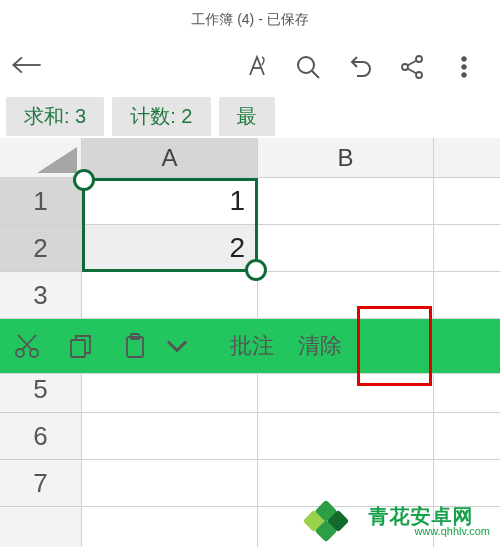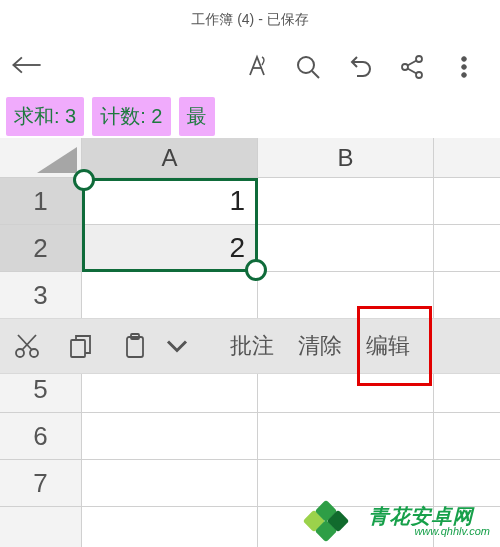--- a/index.html
+++ b/index.html
@@ -5,46 +5,46 @@
   * { box-sizing: border-box; margin: 0; padding: 0; }
   html, body { width: 500px; height: 547px; overflow: hidden; font-family: "Segoe UI", Arial, sans-serif; background: #fff; color: #333; }
   .title-bar { height: 40px; display: flex; align-items: center; justify-content: center; font-size: 14px; color: #555; }
   .top-toolbar { height: 54px; display: flex; align-items: center; padding: 0 10px; }
   .back-area { width: 180px; display: flex; align-items: center; }
   .back-btn svg { width: 34px; height: 26px; }
   .tool-spacer { flex: 1; }
   .tool-btn { width: 52px; height: 48px; display: inline-flex; align-items: center; justify-content: center; }
   .tool-btn svg { width: 28px; height: 28px; stroke: #555; }
   .stats-bar { height: 44px; display: flex; align-items: center; gap: 8px; padding: 0 4px 0 6px; overflow: hidden; white-space: nowrap; }
-  .stat { background: #f0abfc; color: #1f7a3f; font-size: 20px; padding: 6px 8px; border-radius: 2px; }
+  .stat { background: #e5e5e5; color: #1f7a3f; font-size: 20px; padding: 6px 18px; border-radius: 2px; }
   .grid { position: relative; }
   .row { display: flex; height: 47px; border-bottom: 1px solid #d0d0d0; }
   .row.header { height: 40px; background: #f3f3f3; }
   .rowhead { width: 82px; min-width: 82px; display: flex; align-items: center; justify-content: center; font-size: 26px; color: #555; background: #f3f3f3; border-right: 1px solid #d0d0d0; }
   .row.header .rowhead { position: relative; }
   .corner-tri { position: absolute; right: 4px; bottom: 4px; width: 0; height: 0; border-style: solid; border-width: 0 0 26px 40px; border-color: transparent transparent #a6a6a6 transparent; }
   .colhead { flex: 0 0 176px; display: flex; align-items: center; justify-content: center; font-size: 24px; color: #444; border-right: 1px solid #d0d0d0; }
   .colhead.sel { background: #d6d6d6; }
   .cell { flex: 0 0 176px; border-right: 1px solid #d0d0d0; display: flex; align-items: center; justify-content: flex-end; padding-right: 12px; font-size: 28px; color: #222; }
   .rowhead.sel { background: #d6d6d6; }
   .cell.selcell { background: #fff; }
   
   .selection-box { position: absolute; border: 3px solid #0f6b3a; pointer-events: none; }
   .handle { position: absolute; width: 22px; height: 22px; background: #fff; border: 3px solid #0f6b3a; border-radius: 50%; pointer-events: auto; }
   .htl { top: -12px; left: -12px; }
   .hbr { bottom: -12px; right: -12px; }
   
-  .ctx-bar { position: absolute; left: 0; right: 0; height: 56px; background: #e5e5e5; border-top: 1px solid #d9d9d9; border-bottom: 1px solid #d9d9d9; display: flex; align-items: center; }
+  .ctx-bar { position: absolute; left: 0; right: 0; height: 56px; background: #22c55e; border-top: 1px solid #d9d9d9; border-bottom: 1px solid #d9d9d9; display: flex; align-items: center; }
   .ctx-btn { height: 56px; display: inline-flex; align-items: center; justify-content: center; font-size: 22px; color: #555; padding: 0 12px; }
   .ctx-btn.icon svg { width: 30px; height: 30px; }
   .ctx-sep { width: 20px; }
   .paste-drop { display:inline-flex; align-items:center; }
   .highlight-box { position: absolute; border: 3px solid #e20000; pointer-events: none; }
   
-  .watermark { position: absolute; right: 10px; bottom: 6px; display: flex; align-items: center; gap: 24px; font-style: italic; }
+  .watermark { position: absolute; right: 10px; bottom: 6px; display: flex; align-items: center; gap: 24px; }
   .wm-icon { width: 40px; height: 40px; position: relative; }
   .wm-block { position:absolute; width:16px; height:16px; border-radius:3px; }
   .wm-text { display:flex; flex-direction:column; line-height:1; }
   .wm-cn { font-size: 20px; font-weight: 700; color:#17a04a; letter-spacing:1px;}
   .wm-url { font-size: 11px; color:#17a04a;margin-left:46px; }
 </style>
 </head>
 <body>
 
 <div class="title-bar">
@@ -194,21 +194,20 @@
       </span>
       <span class="ctx-btn icon" style="padding:0 6px 0 0">
         <svg viewBox="0 0 20 20" fill="none" stroke="#555" stroke-width="2">
             <polyline points="4,7 10,13 16,7"></polyline>
           </svg>
       </span>
     </span>
     <div class="ctx-sep"></div>
     <span class="ctx-btn">批注</span>
     <span class="ctx-btn">清除</span>
-    <span class="ctx-btn">编辑</span>
   </div>
 
   <div class="highlight-box" style="left:357px; top:168px; width:75px; height:80px;"></div>
 
 </div>
 
 <div class="watermark">
   <div class="wm-icon">
     <div class="wm-block" style="left:2px; top:12px; background:#9bd24b; transform:rotate(45deg)"></div>
     <div class="wm-block" style="left:14px; top:2px; background:#2e9e46; transform:rotate(45deg)"></div>

